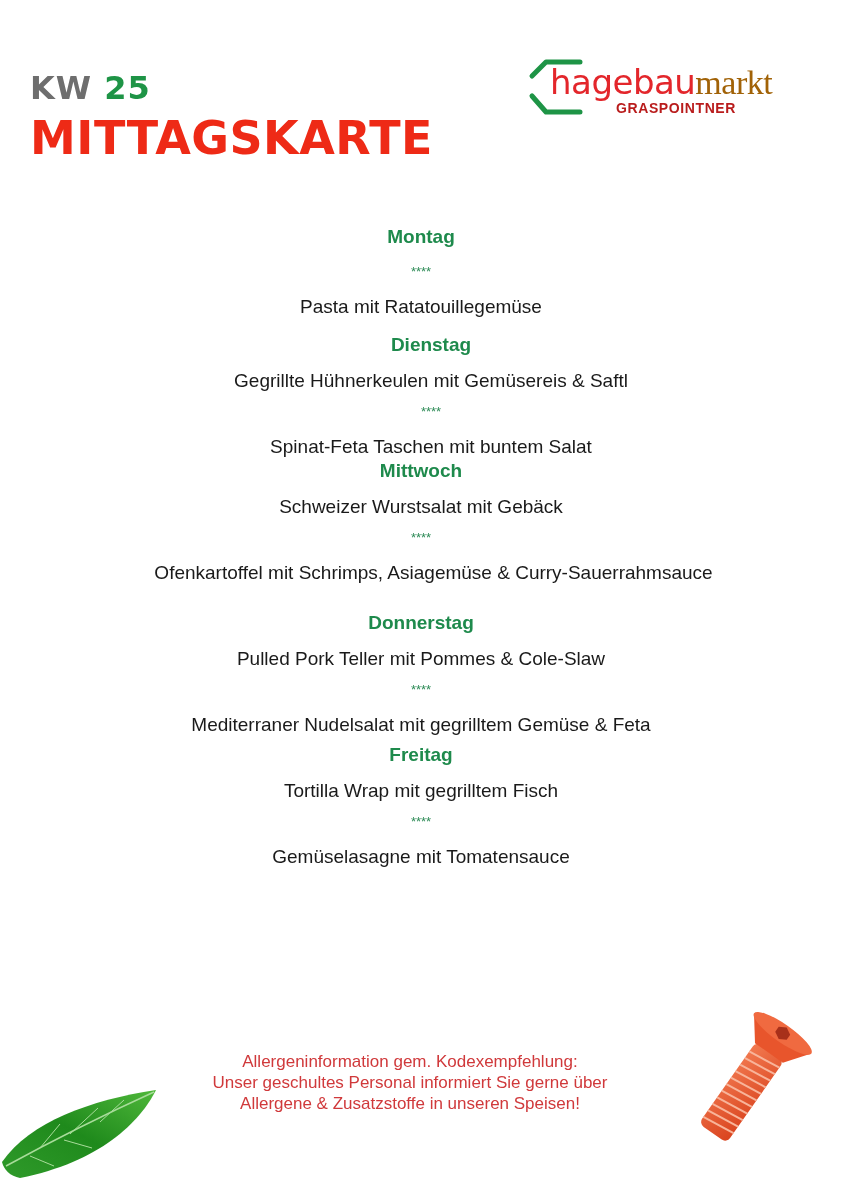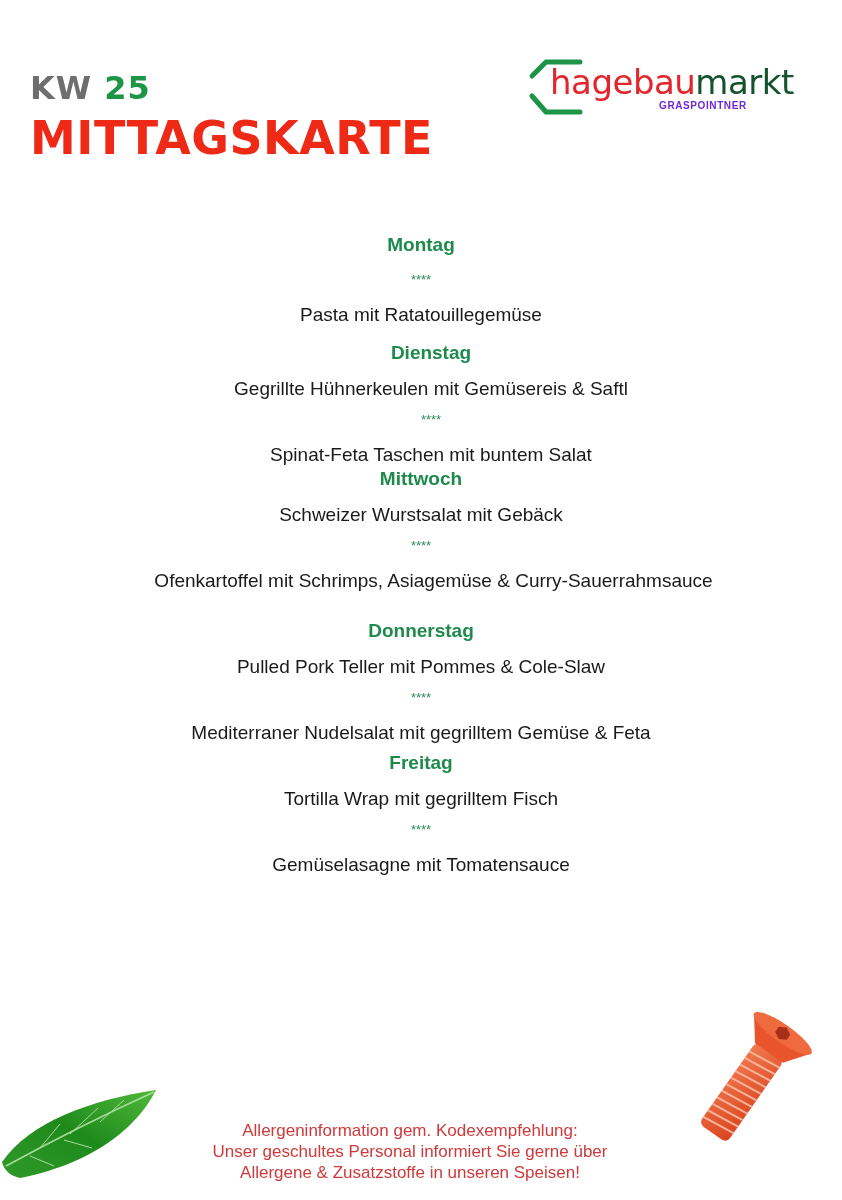--- a/index.html
+++ b/index.html
@@ -11,28 +11,28 @@
   .kw-label { color: #6e6e6e; }
   .kw-number { color: #1e9446; }
   .menu-title { font-family: "DejaVu Sans", sans-serif; font-weight: bold;
                 font-size: 46px; line-height: 52px; color: #ee2a16;
                 margin-top: 2px; letter-spacing: 0.5px; }
   .logo { position: absolute; left: 528px; top: 56px; width: 290px; height: 66px; }
   .logo-bracket { position: absolute; left: 0; top: 0; width: 64px; height: 62px; }
   .logo-text { position: absolute; left: 22px; top: 6px; font-size: 34px;
                font-family: "DejaVu Sans", sans-serif; letter-spacing: -0.5px; line-height: 40px; }
   .logo-hagebau { color: #e3262b; }
-  .logo-markt { color: #14532d; }
-  .logo-sub { position: absolute; left: 88px; top: 44px; font-size: 10px;
-              font-weight: bold; color: #6d28d9; letter-spacing: 0.6px; margin-left: 43px; }
-  .menu { position: absolute; left: 0; top: 234px; width: 874px; text-align: center; }
+  .logo-markt { color: #a16207; font-family: Liberation Serif, serif; }
+  .logo-sub { position: absolute; left: 88px; top: 44px; font-size: 14px;
+              font-weight: bold; color: #b91c1c; letter-spacing: 0.6px; }
+  .menu { position: absolute; left: 0; top: 226px; width: 874px; text-align: center; }
   .day { color: #1e8a4c; font-weight: bold; font-size: 19px; }
   .dish { font-size: 19px; color: #1a1a1a; }
   .sep { color: #2e8b57; font-size: 13px; }
-  .allergen { position: absolute; left: 150px; top: 1120px; width: 520px;
+  .allergen { position: absolute; left: 150px; top: 1051px; width: 520px;
               text-align: center; color: #d0393b; font-size: 17px; line-height: 21px; }
   .leaf { position: absolute; left: 0; top: 1082px; width: 160px; height: 100px; }
   .screw { position: absolute; left: 675px; top: 1005px; width: 150px; height: 150px; }
 </style>
 </head>
 <body>
 
 <div class="header-title">
   <div class="kw-line">
     <span class="kw-label">KW</span>

